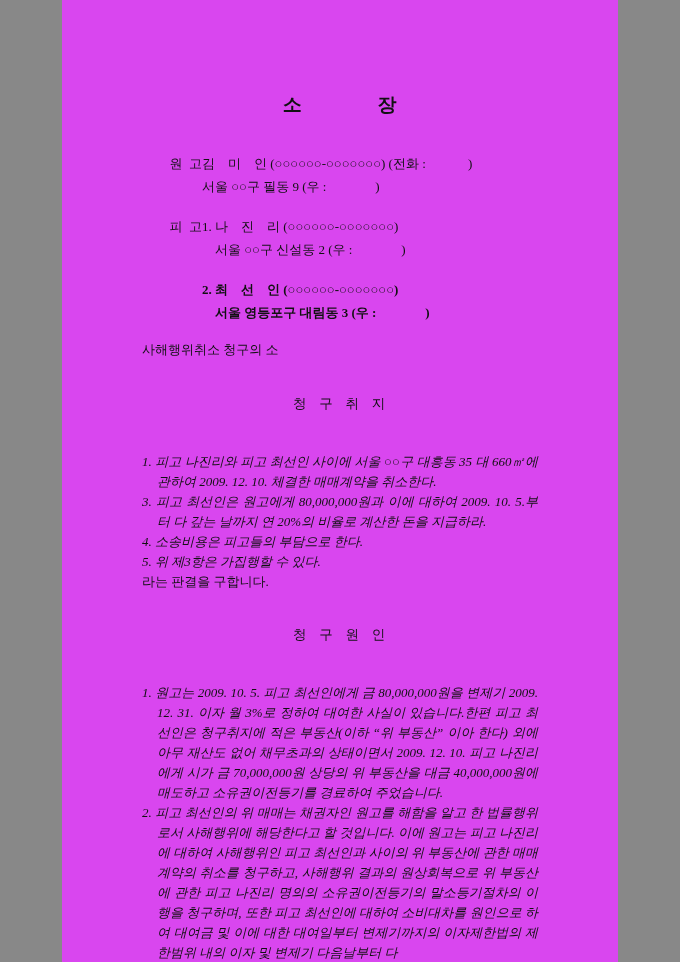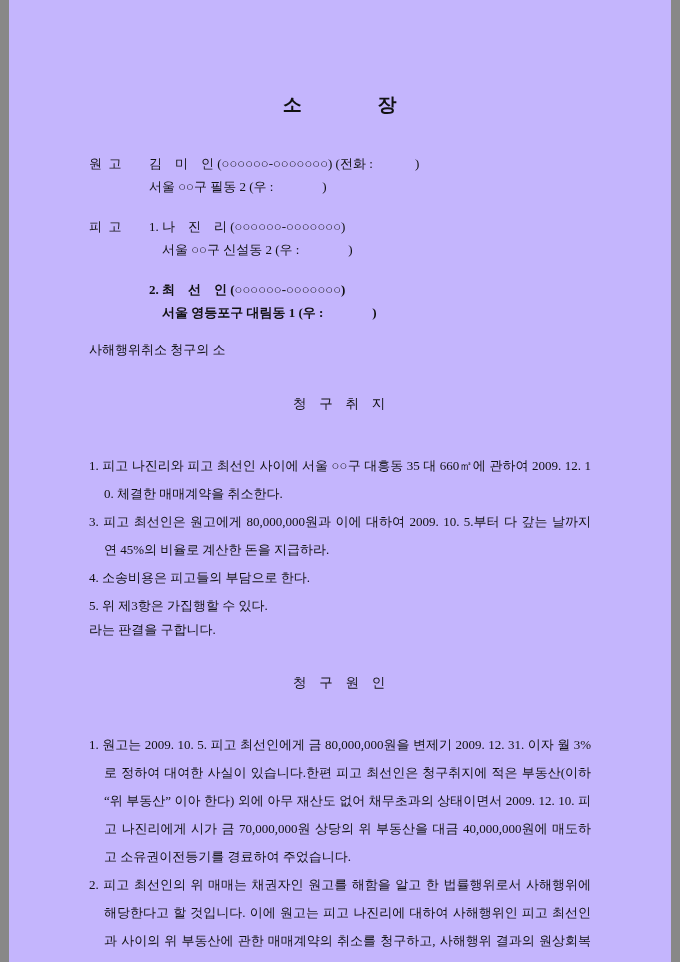--- a/index.html
+++ b/index.html
@@ -2,24 +2,24 @@
 <html><head>
 <meta charset="utf-8">
 <style>
   html, body {
     margin: 0;
     padding: 0;
     background: #888;
   }
   .page {
     position: relative;
-    width: 662px;
+    width: 556px;
     height: 962px;
     margin: 0 auto;
-    background: #c4b5fd;
+    background: #d946ef;
     box-sizing: border-box;
     padding: 92px 80px 16px 80px;
     font-family: "Liberation Serif", "DejaVu Serif", serif;
     color: #111111;
     font-size: 13px;
     overflow: hidden;
   }
   .doc-title {
     text-align: center;
     font-weight: bold;
@@ -30,20 +30,21 @@
   }
   .party-row {
     display: flex;
     align-items: flex-start;
     line-height: 23px;
   }
   .party-label {
     width: 60px;
     flex: 0 0 60px;
     white-space: pre;
+    text-align: right;
   }
   .party-body { flex: 1; }
   .party-line { white-space: pre; line-height: 23px; }
   .party-addr { white-space: pre; line-height: 23px; padding-left: 13px; }
   .party-addr.plaintiff { padding-left: 0; }
   .def-block-2 { margin-top: 17px; font-weight: bold; }
   .plaintiff-row { margin-bottom: 17px; }
   .case-name {
     margin-top: 16px;
     line-height: 20px;
@@ -53,65 +54,66 @@
     white-space: pre;
     margin-top: 34px;
     margin-bottom: 38px;
     font-size: 13.5px;
     letter-spacing: 2px;
     line-height: 20px;
   }
   .body-para {
     text-align: justify;
     word-break: break-all;
-    line-height: 28px;
+    line-height: 20px;
     padding-left: 15px;
     text-indent: -15px;
+    font-style: italic;
   }
   .closing-line {
     line-height: 20px;
   }
   .cause-heading { margin-top: 33px; }
 </style>
 </head>
 <body>
 
 <div class="page">
 
   <div class="doc-title">소             장</div>
 
   <div class="party-row plaintiff-row">
     <div class="party-label">원  고</div>
     <div class="party-body">
       <div class="party-line">김    미    인 (○○○○○○-○○○○○○○) (전화 :             )</div>
-      <div class="party-addr plaintiff">서울 ○○구 필동 2 (우 :               )</div>
+      <div class="party-addr plaintiff">서울 ○○구 필동 9 (우 :               )</div>
     </div>
   </div>
 
   <div class="party-row">
     <div class="party-label">피  고</div>
     <div class="party-body">
       <div>
         <div class="party-line">1. 나    진    리 (○○○○○○-○○○○○○○)</div>
         <div class="party-addr">서울 ○○구 신설동 2 (우 :               )</div>
       </div>
       <div class="def-block-2">
         <div class="party-line">2. 최    선    인 (○○○○○○-○○○○○○○)</div>
-        <div class="party-addr">서울 영등포구 대림동 1 (우 :               )</div>
+        <div class="party-addr">서울 영등포구 대림동 3 (우 :               )</div>
       </div>
     </div>
   </div>
 
   <div class="case-name">사해행위취소 청구의 소</div>
 
   <div class="section-heading">청  구  취  지</div>
 
   <div>
     <div class="body-para">1. 피고 나진리와 피고 최선인 사이에 서울 ○○구 대흥동 35 대 660㎡에 관하여 2009. 12. 10. 체결한 매매계약을 취소한다.</div>
-    <div class="body-para">3. 피고 최선인은 원고에게 80,000,000원과 이에 대하여 2009. 10. 5.부터 다 갚는 날까지 연 45%의 비율로 계산한 돈을 지급하라.</div>
+    <div class="body-para">3. 피고 최선인은 원고에게 80,000,000원과 이에 대하여 2009. 10. 5.부터 다 갚는 날까지 연 20%의 비율로 계산한 돈을 지급하라.</div>
     <div class="body-para">4. 소송비용은 피고들의 부담으로 한다.</div>
     <div class="body-para">5. 위 제3항은 가집행할 수 있다.</div>
   </div>
 
   <div class="closing-line">라는 판결을 구합니다.</div>
 
   <div class="section-heading cause-heading">청  구  원  인</div>
 
   <div>
     <div class="body-para">1. 원고는 2009. 10. 5. 피고 최선인에게 금 80,000,000원을 변제기 2009. 12. 31. 이자 월 3%로 정하여 대여한 사실이 있습니다.한편 피고 최선인은 청구취지에 적은 부동산(이하 “위 부동산” 이아 한다) 외에 아무 재산도 없어 채무초과의 상태이면서 2009. 12. 10. 피고 나진리에게 시가 금 70,000,000원 상당의 위 부동산을 대금 40,000,000원에 매도하고 소유권이전등기를 경료하여 주었습니다.</div>

